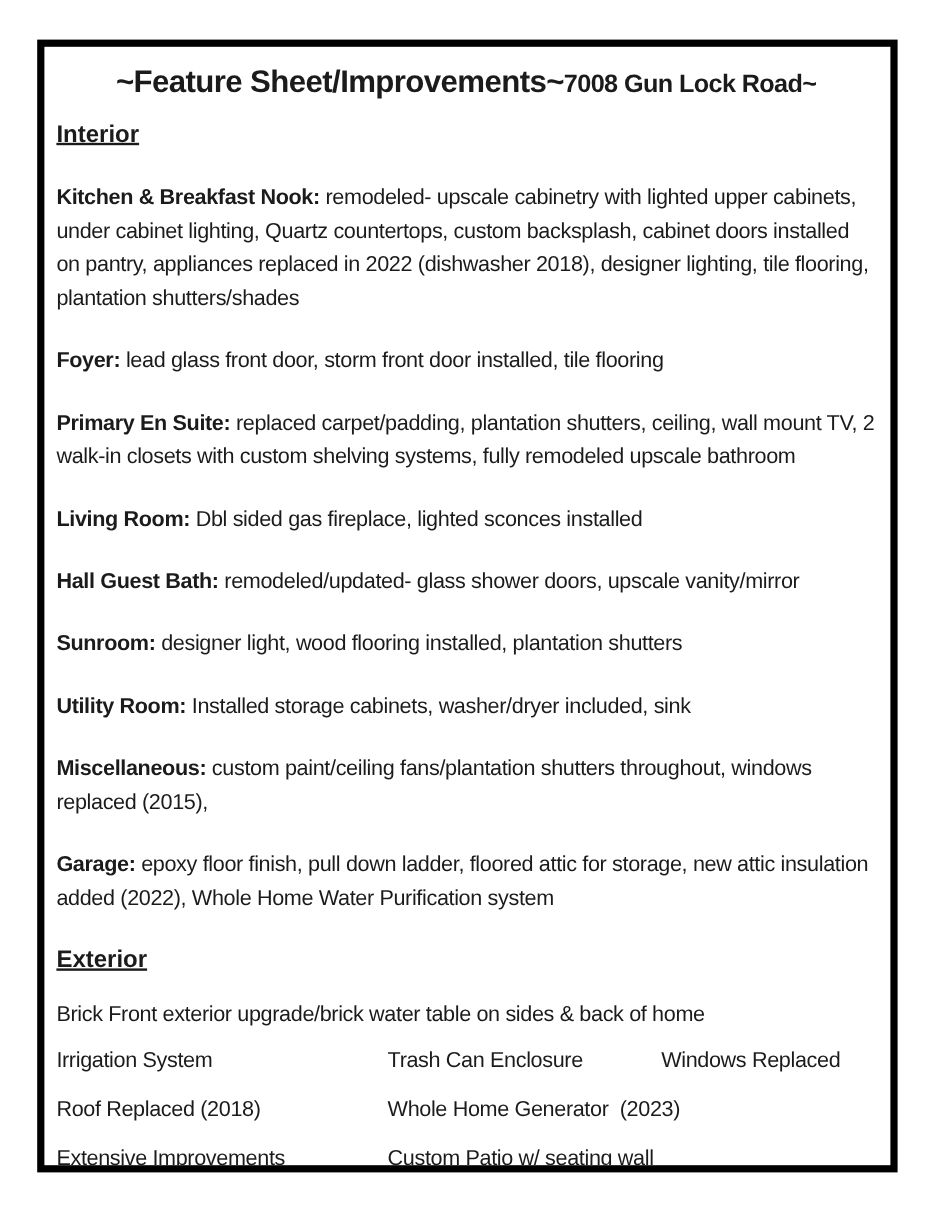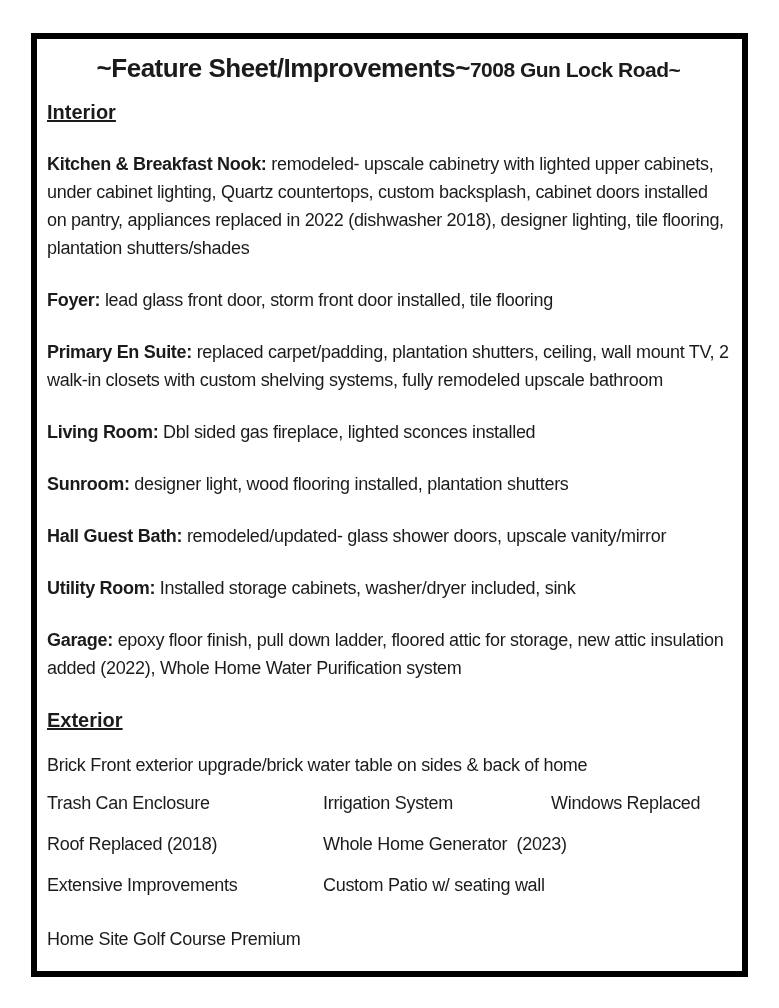--- a/index.html
+++ b/index.html
@@ -98,36 +98,37 @@
   <div class="section-heading">Interior</div>
 
   <p class="item"><span class="item-label">Kitchen &amp; Breakfast Nook:</span><span class="item-text"> remodeled- upscale cabinetry with lighted upper cabinets, under cabinet lighting, Quartz countertops, custom backsplash, cabinet doors installed on pantry, appliances replaced in 2022 (dishwasher 2018), designer lighting, tile flooring, plantation shutters/shades</span></p>
 
   <p class="item"><span class="item-label">Foyer:</span><span class="item-text"> lead glass front door, storm front door installed, tile flooring</span></p>
 
   <p class="item"><span class="item-label">Primary En Suite:</span><span class="item-text"> replaced carpet/padding, plantation shutters, ceiling, wall mount TV, 2 walk-in closets with custom shelving systems, fully remodeled upscale bathroom</span></p>
 
   <p class="item"><span class="item-label">Living Room:</span><span class="item-text"> Dbl sided gas fireplace, lighted sconces installed</span></p>
 
+  <p class="item"><span class="item-label">Hall Guest Bath:</span><span class="item-text"> remodeled/updated- glass shower doors, upscale vanity/mirror</span></p>
+
   <p class="item"><span class="item-label">Sunroom:</span><span class="item-text"> designer light, wood flooring installed, plantation shutters</span></p>
-
-  <p class="item"><span class="item-label">Hall Guest Bath:</span><span class="item-text"> remodeled/updated- glass shower doors, upscale vanity/mirror</span></p>
 
   <p class="item"><span class="item-label">Utility Room:</span><span class="item-text"> Installed storage cabinets, washer/dryer included, sink</span></p>
 
+  <p class="item"><span class="item-label">Miscellaneous:</span><span class="item-text"> custom paint/ceiling fans/plantation shutters throughout, windows replaced (2015),</span></p>
 
   <p class="item"><span class="item-label">Garage:</span><span class="item-text"> epoxy floor finish, pull down ladder, floored attic for storage, new attic insulation added (2022), Whole Home Water Purification system</span></p>
 
   <div class="section-heading exterior-heading">Exterior</div>
 
   <p class="exterior-intro">Brick Front exterior upgrade/brick water table on sides &amp; back of home</p>
 
   <div class="ext-row">
+    <span class="ext-cell">Irrigation System</span>
     <span class="ext-cell">Trash Can Enclosure</span>
-    <span class="ext-cell">Irrigation System</span>
     <span class="ext-cell">Windows Replaced</span>
   </div>
 
   <div class="ext-row">
     <span class="ext-cell">Roof Replaced (2018)</span>
     <span class="ext-cell">Whole Home Generator  (2023)</span>
     <span class="ext-cell"></span>
   </div>
 
   <div class="ext-row">

